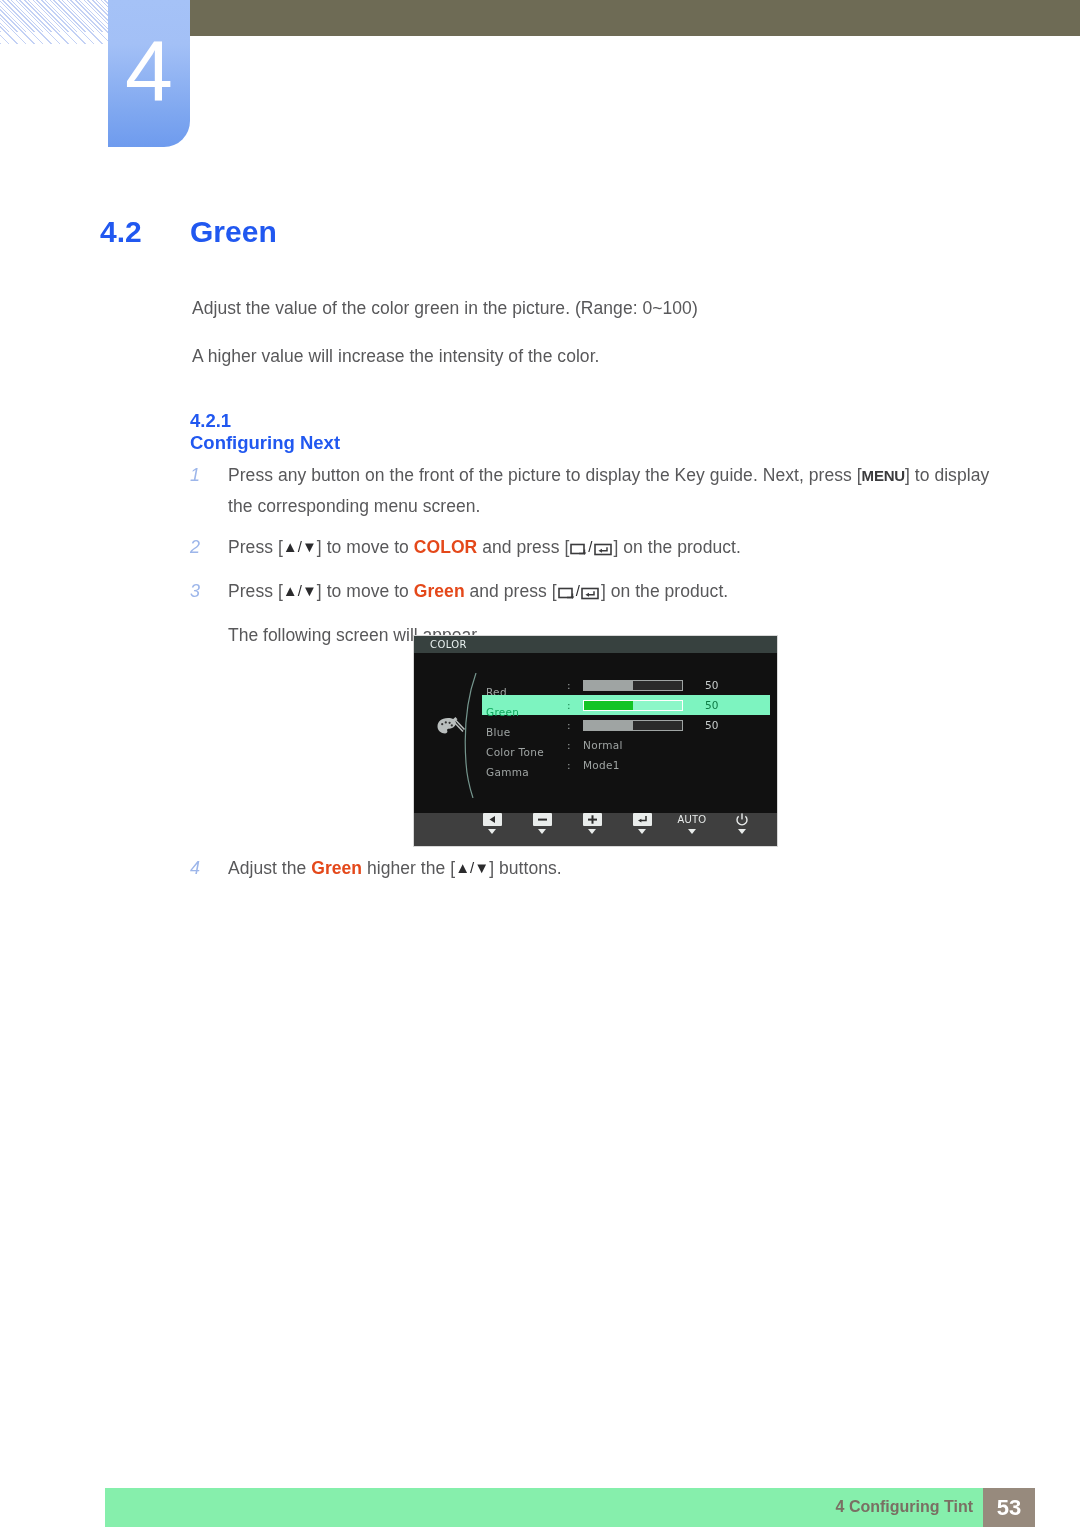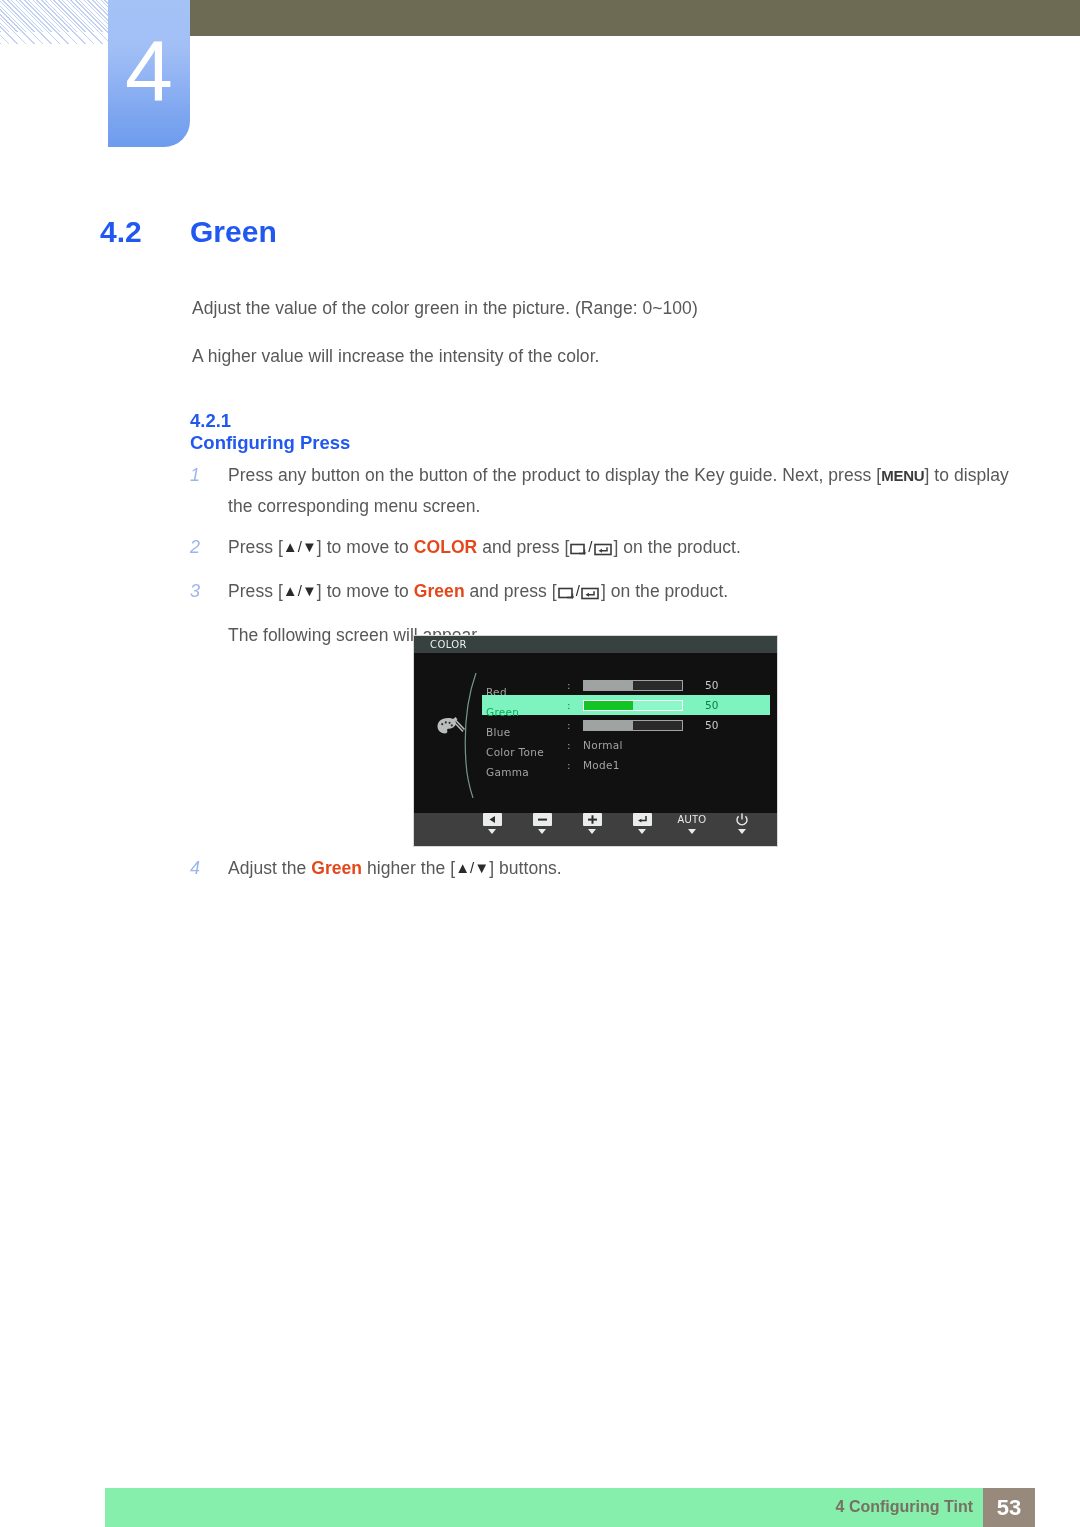--- a/index.html
+++ b/index.html
@@ -391,29 +391,29 @@
   <div class="h2-row">
     <span class="h2-num">4.2</span>
     <span class="h2-text">Green</span>
   </div>
 
   <div class="para para-1">Adjust the value of the color green in the picture. (Range: 0~100)</div>
   <div class="para para-2">A higher value will increase the intensity of the color.</div>
 
   <div class="h3-row">
     <span class="h3-num">4.2.1</span>
-    <span class="h3-text">Configuring Press</span>
+    <span class="h3-text">Configuring Next</span>
   </div>
 
   <div class="steps">
 
     <div class="step">
       <div class="step-num">1</div>
       <div class="step-body">
-        <span>Press any button on the button of the product to display the Key guide. Next, press [</span><span class="menu-key">MENU</span><span>] to display</span>
+        <span>Press any button on the front of the picture to display the Key guide. Next, press [</span><span class="menu-key">MENU</span><span>] to display</span>
         <div>the corresponding menu screen.</div>
       </div>
     </div>
 
     <div class="step">
       <div class="step-num">2</div>
       <div class="step-body">
         <span>Press [</span><span class="tri">▲</span><span class="tri">/</span><span class="tri">▼</span><span>] to move to </span><span class="kw-orange">COLOR</span><span> and press [</span><span class="btn-glyph">
             <svg width="17" height="13" viewBox="0 0 17 13" xmlns="http://www.w3.org/2000/svg">
               <rect x="1" y="1.5" width="13" height="9" fill="none" stroke="#3b3b3d" stroke-width="1.6"></rect>

